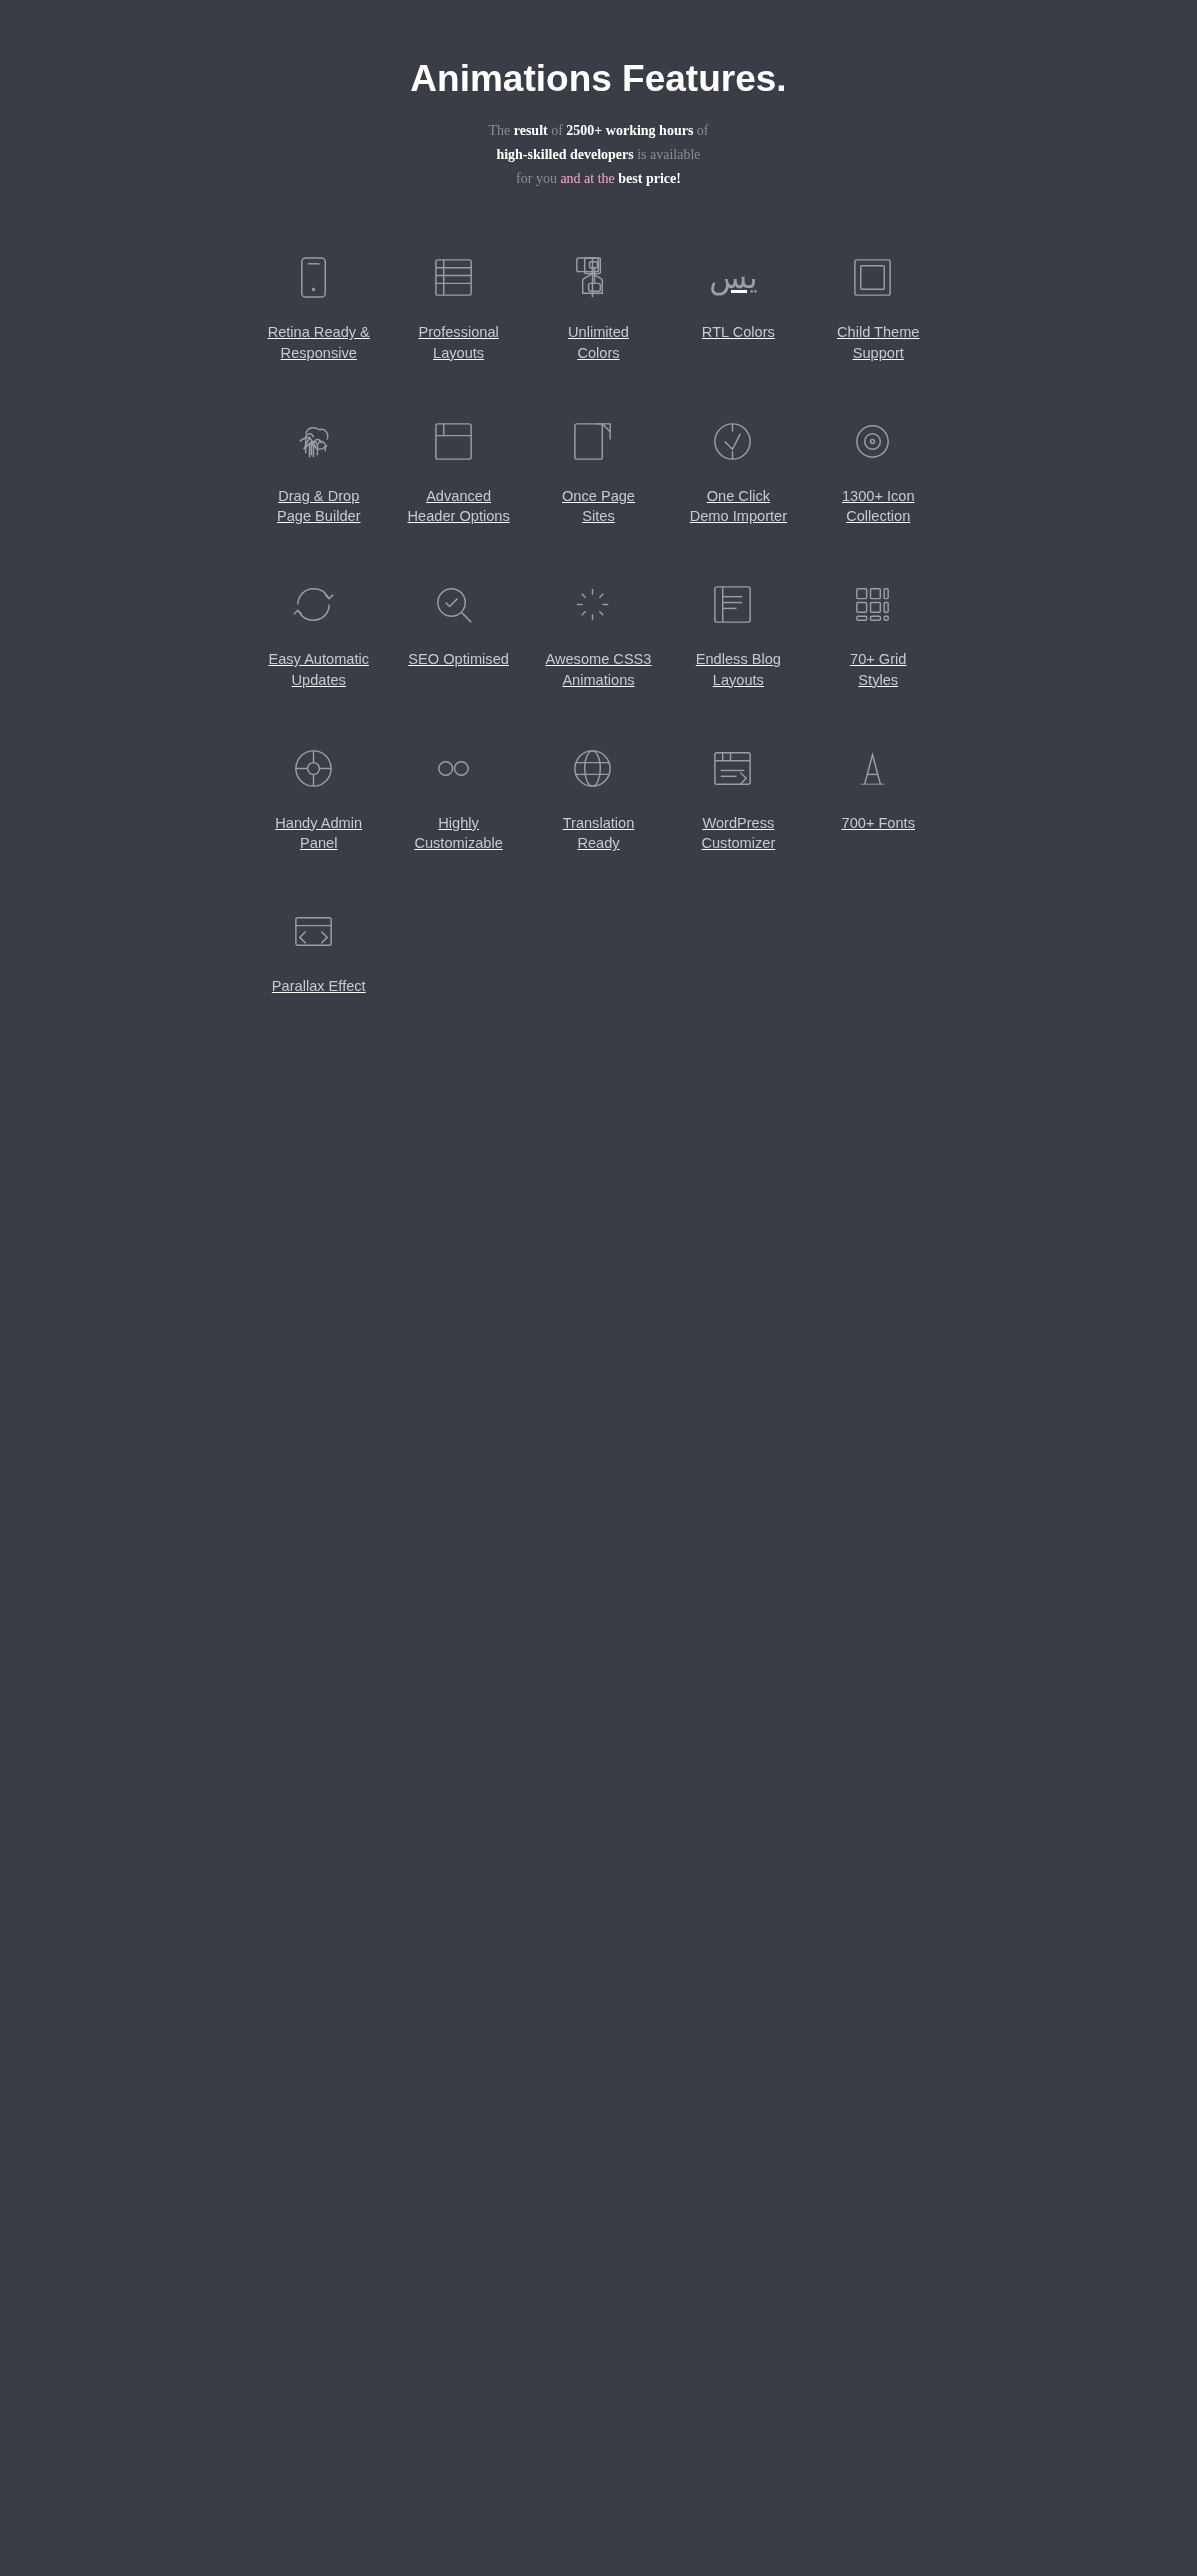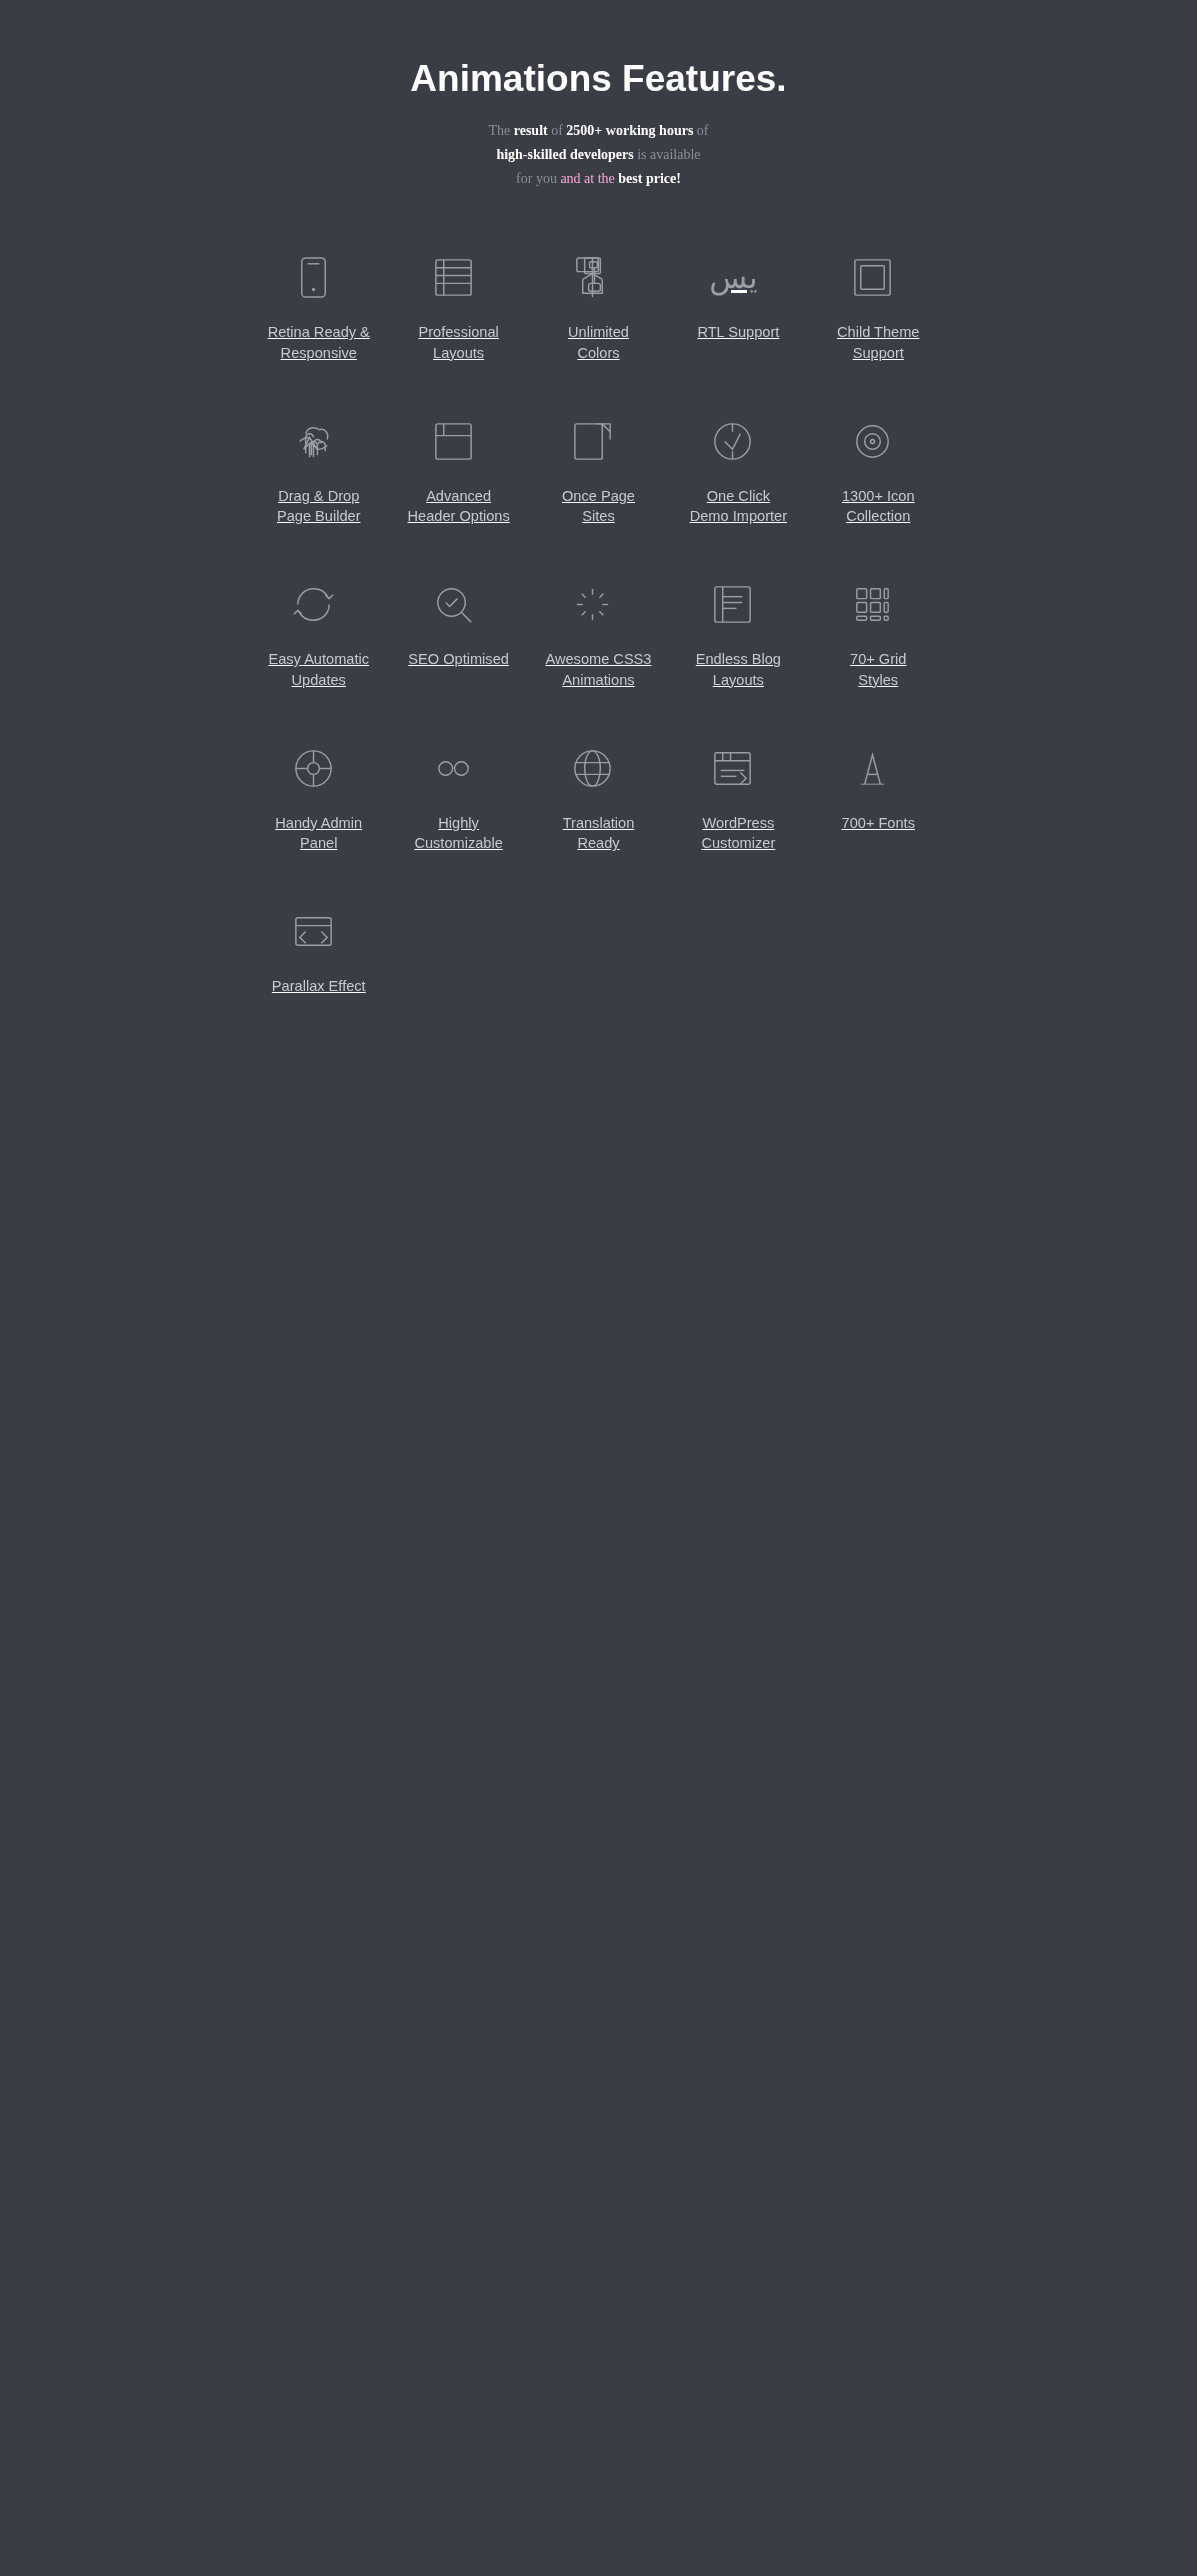--- a/index.html
+++ b/index.html
@@ -147,21 +147,21 @@
           <rect x="20" y="30" width="12" height="8" rx="2"></rect>
         </svg>
       </div>
       <div class="feature-label">Unlimited<br>Colors</div>
     </div>
 
     <div class="feature-item">
       <div class="feature-icon">
         <div class="rtl-icon">يس</div>
       </div>
-      <div class="feature-label">RTL Support</div>
+      <div class="feature-label">RTL Colors</div>
     </div>
 
     <div class="feature-item">
       <div class="feature-icon">
         <svg viewBox="0 0 48 48">
           <rect x="6" y="6" width="36" height="36" rx="2"></rect>
           <rect x="12" y="12" width="24" height="24" rx="1"></rect>
         </svg>
       </div>
       <div class="feature-label">Child Theme<br>Support</div>

